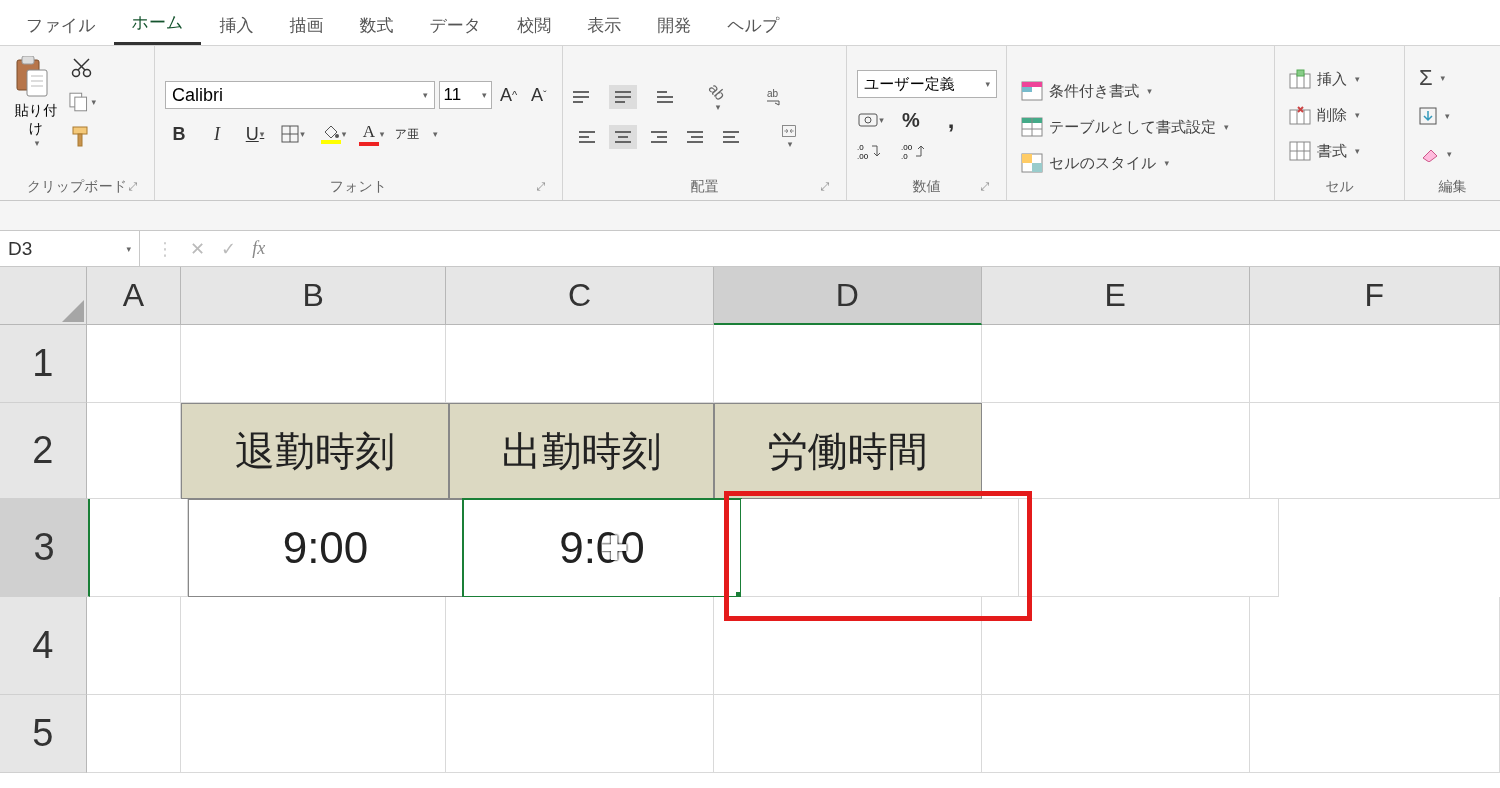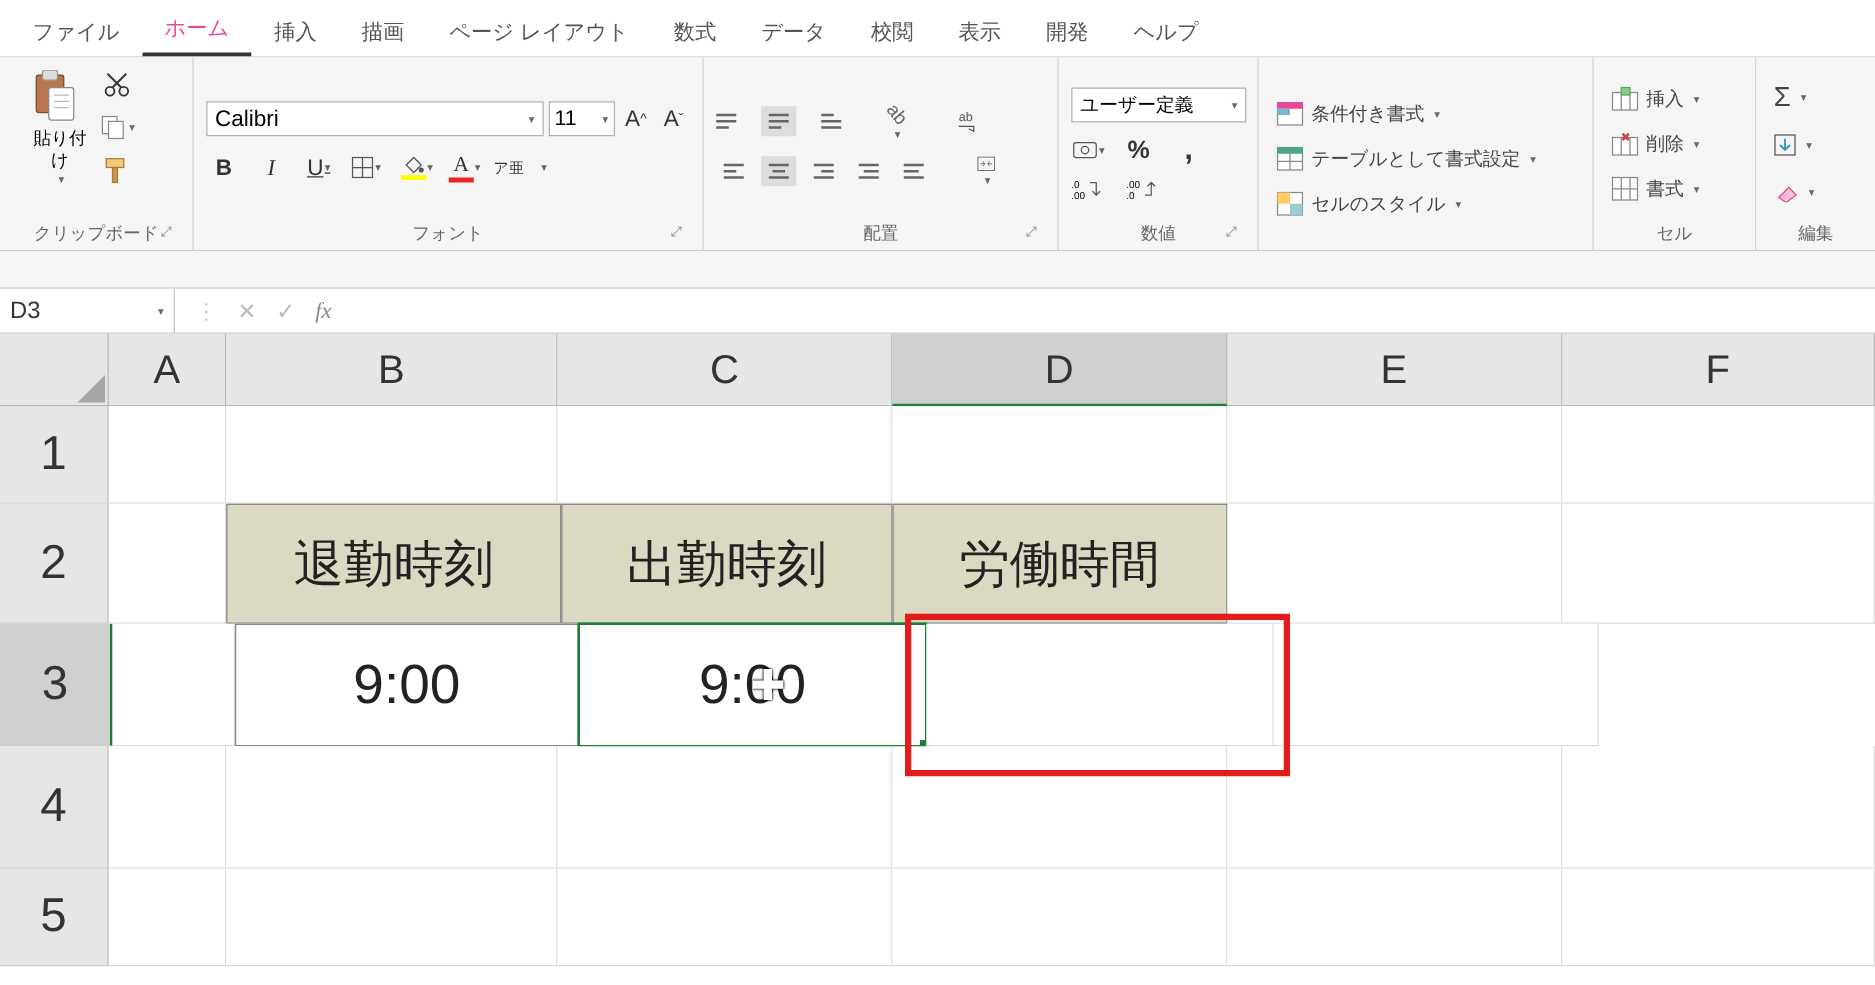--- a/index.html
+++ b/index.html
@@ -1,34 +1,34 @@
 <!DOCTYPE html>
 <html><head>
   <meta charset="utf-8">
   <style>
     * { margin: 0; padding: 0; box-sizing: border-box; font-family: "Meiryo UI", "Yu Gothic UI", sans-serif; }
     body { background: #fff; width: 1500px; height: 788px; overflow: hidden; }
 
     
     .menu-tabs { height: 46px; background: #fff; border-bottom: 1px solid #d4d4d4; display: flex; align-items: flex-end; padding: 0 8px; }
     .menu-tab { padding: 8px 18px; font-size: 17px; color: #555; cursor: pointer; }
-    .menu-tab.active { color: #ec4899; border-bottom: 3px solid #333; font-weight: 400; }
+    .menu-tab.active { color: #14532d; border-bottom: 3px solid #333; font-weight: 400; }
 
     
     .ribbon { height: 155px; background: #f5f5f5; border-bottom: 1px solid #c8c8c8; display: flex; }
     .group { border-right: 1px solid #d4d4d4; padding: 6px 10px 2px; display: flex; flex-direction: column; justify-content: space-between; position: relative; }
     .group-content { display: flex; gap: 6px; flex: 1; }
     .group-label { text-align: center; font-size: 14px; color: #666; padding: 4px 0 2px; position: relative; }
     .dialog-launcher { position: absolute; right: 4px; bottom: 4px; width: 14px; height: 14px; font-size: 11px; color: #888; }
     .dd { font-size: 9px; color: #666; margin-left: 2px; }
     .row { display: flex; gap: 4px; align-items: center; }
     .col { display: flex; flex-direction: column; gap: 4px; justify-content: center; }
 
     
-    .paste-big { width: 52px; text-align: center; margin-left: 12px; }
+    .paste-big { width: 52px; text-align: center; }
     .paste-big .icon { width: 44px; height: 50px; display: flex; align-items: center; justify-content: center; }
     .small-icons { display: flex; flex-direction: column; gap: 10px; padding-top: 4px; }
     .small-icons .i { width: 28px; height: 24px; display: flex; align-items: center; justify-content: center; }
 
     
     .font-name { width: 287px; height: 28px; border: 1px solid #b1b1b1; background: #fff; font-size: 18px; padding: 0 6px; display: flex; align-items: center; justify-content: space-between; }
     .font-size { width: 56px; height: 28px; border: 1px solid #b1b1b1; background: #fff; font-size: 17px; padding: 0 4px; display: flex; align-items: center; justify-content: space-between; }
     .incdec { font-size: 18px; color: #555; }
     .fbtn { width: 28px; height: 28px; display: flex; align-items: center; justify-content: center; font-size: 18px; color: #333; }
     .fbtn .dd { margin-left: 1px; }
@@ -89,21 +89,20 @@
     svg { display: block; }
   </style>
 </head>
 <body>
 
 <div class="menu-tabs">
   <div class="menu-tab">ファイル</div>
   <div class="menu-tab active">ホーム</div>
   <div class="menu-tab">挿入</div>
   <div class="menu-tab">描画</div>
-  <div class="menu-tab">ページ レイアウト</div>
   <div class="menu-tab">数式</div>
   <div class="menu-tab">データ</div>
   <div class="menu-tab">校閲</div>
   <div class="menu-tab">表示</div>
   <div class="menu-tab">開発</div>
   <div class="menu-tab">ヘルプ</div>
 </div>
 
 <div class="ribbon">
 

